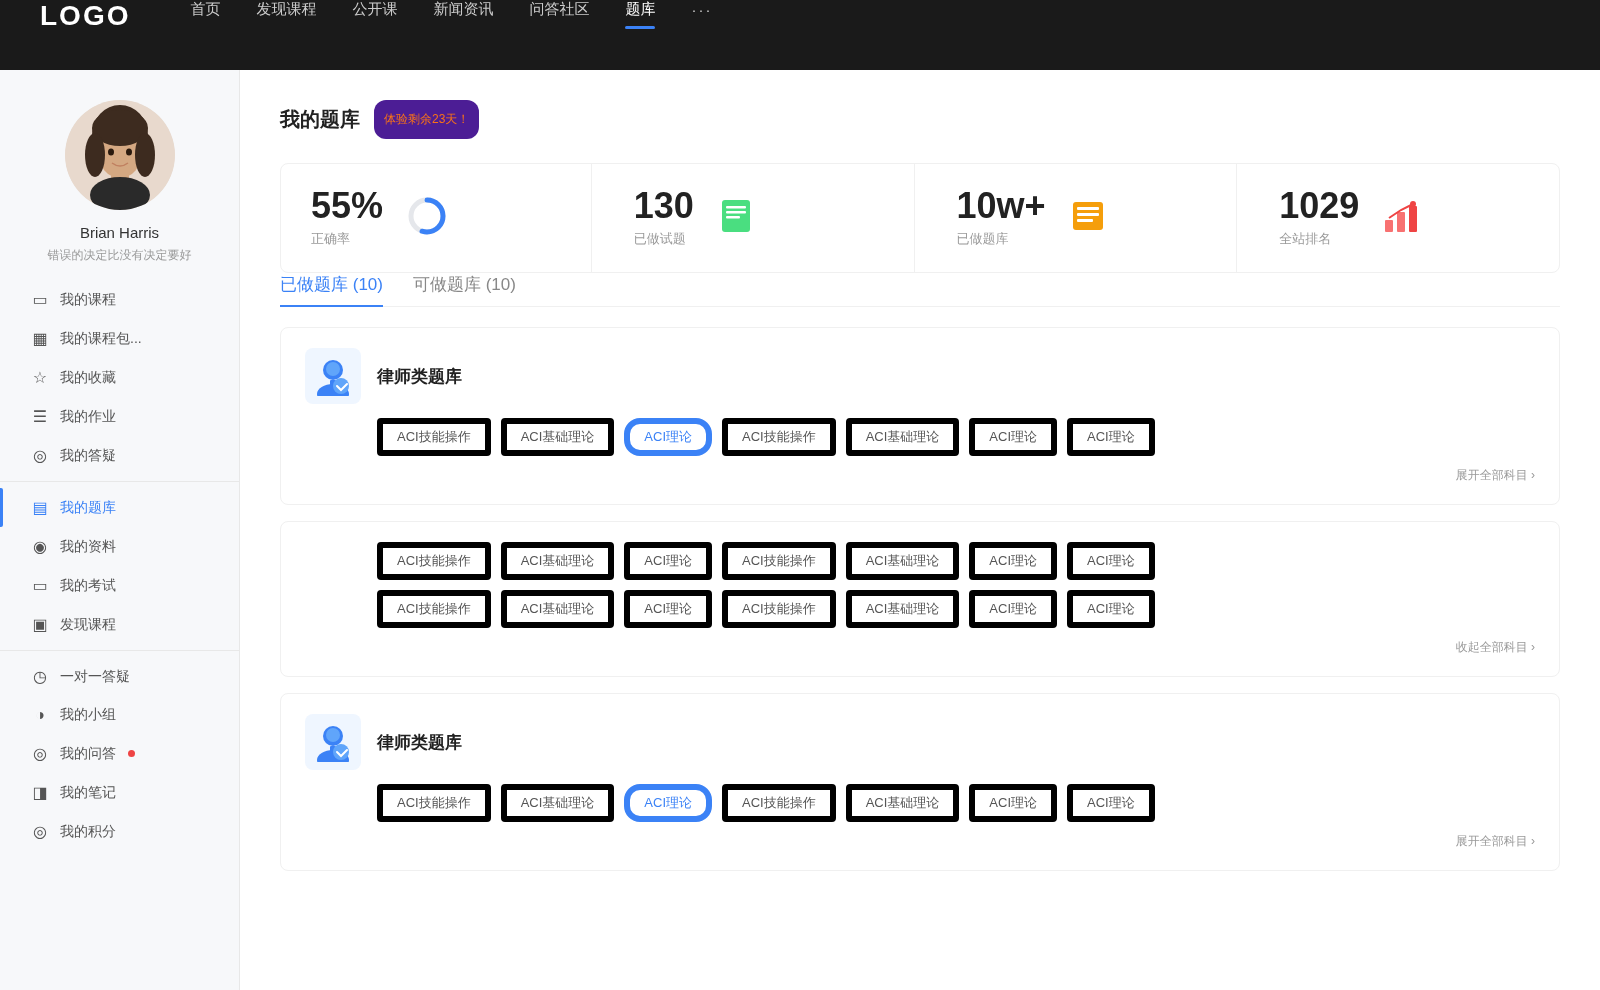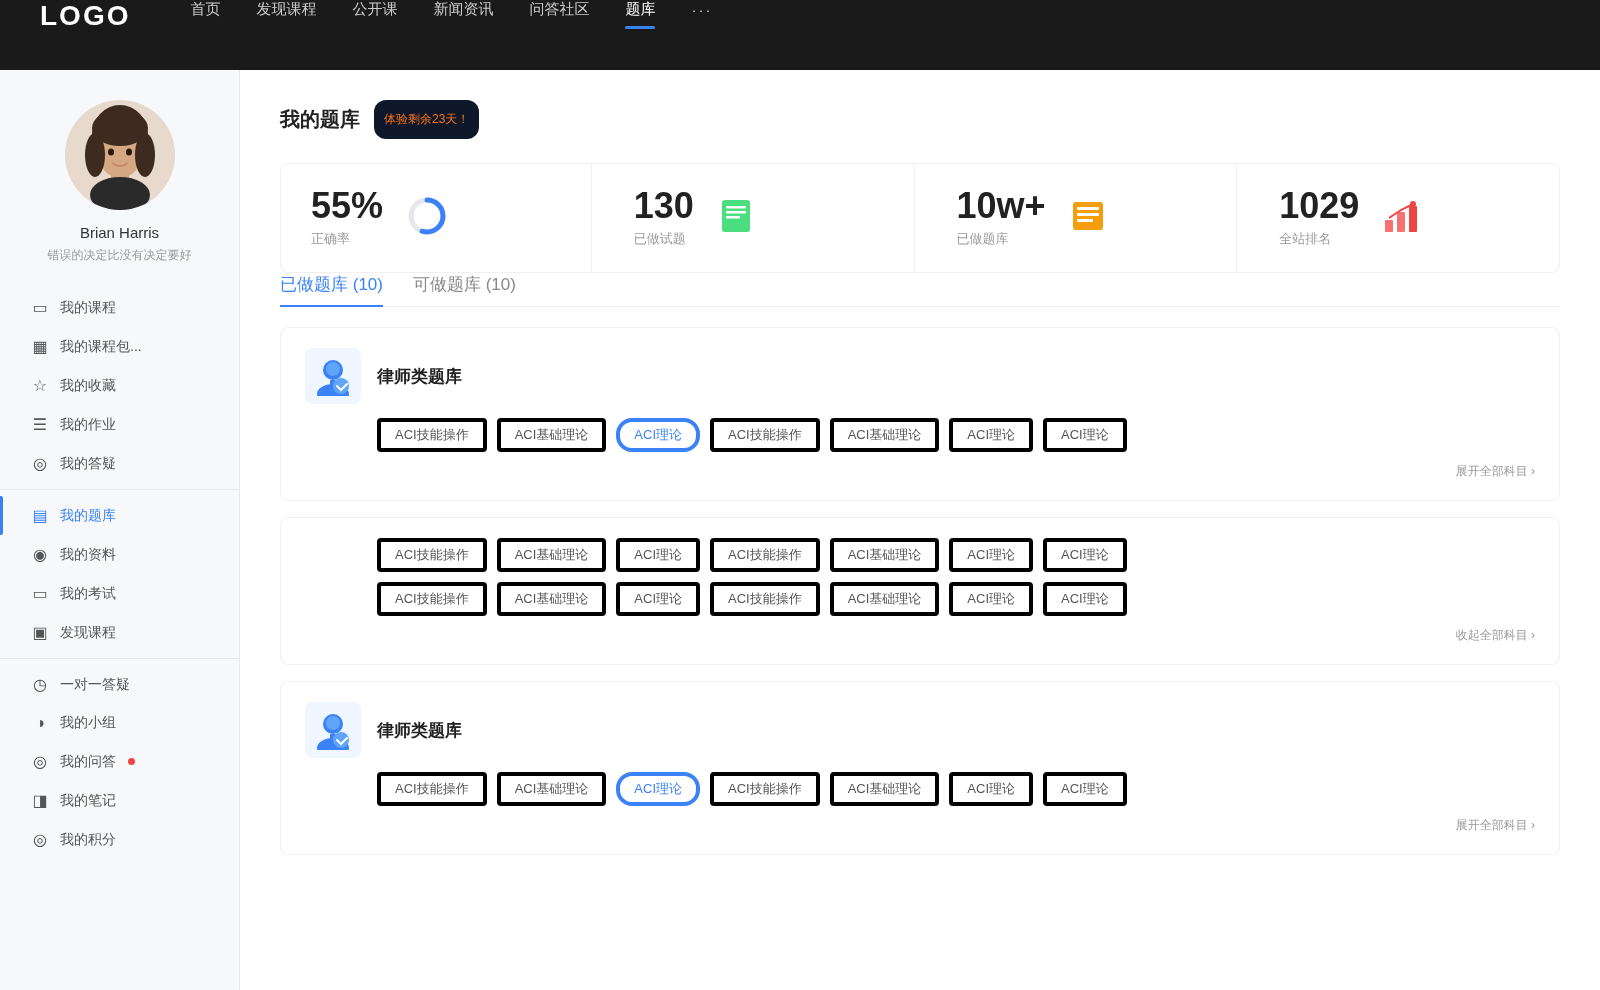--- a/index.html
+++ b/index.html
@@ -116,21 +116,21 @@
     }
     .sidebar-username {
       font-size: 15px;
       font-weight: 500;
       color: #333;
       margin-bottom: 6px;
     }
     .sidebar-motto {
       font-size: 12px;
       color: #999;
-      margin-bottom: 24px;
+      margin-bottom: 16px;
     }
     .sidebar-menu {
       width: 100%;
       padding: 0 0 20px 0;
     }
     .sidebar-divider {
       height: 1px;
       background: #e8e8e8;
       margin: 6px 0;
     }
@@ -182,21 +182,21 @@
       align-items: center;
       gap: 14px;
       margin-bottom: 24px;
     }
     .page-title {
       font-size: 20px;
       font-weight: 600;
       color: #222;
     }
     .trial-badge {
-      background: #0f172a;
+      background: #4c1d95;
       color: #f97316;
       font-size: 12px;
       padding: 11px 10px;
       border-radius: 12px;
     }
 
     
     .stats-row {
       display: flex;
       gap: 12px;
@@ -277,21 +277,21 @@
       font-weight: 600;
       color: #222;
     }
     .tags-row {
       display: flex;
       flex-wrap: wrap;
       gap: 10px;
       margin-left: 72px;
     }
     .tag {
-      border: 4px solid #000000;
+      border: 6px solid #000000;
       border-radius: 4px;
       padding: 4px 14px;
       font-size: 13px;
       color: #555;
       cursor: pointer;
     }
     .tag.active-tag {
       border-color: #3b82f6;
       color: #3b82f6;
       background: white;

